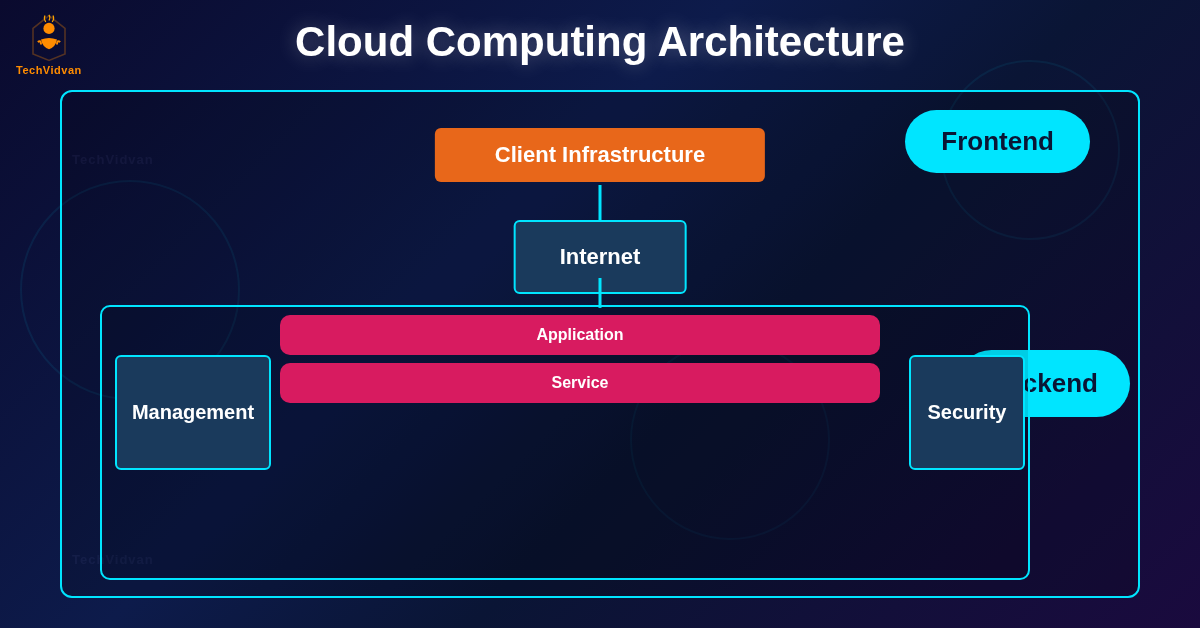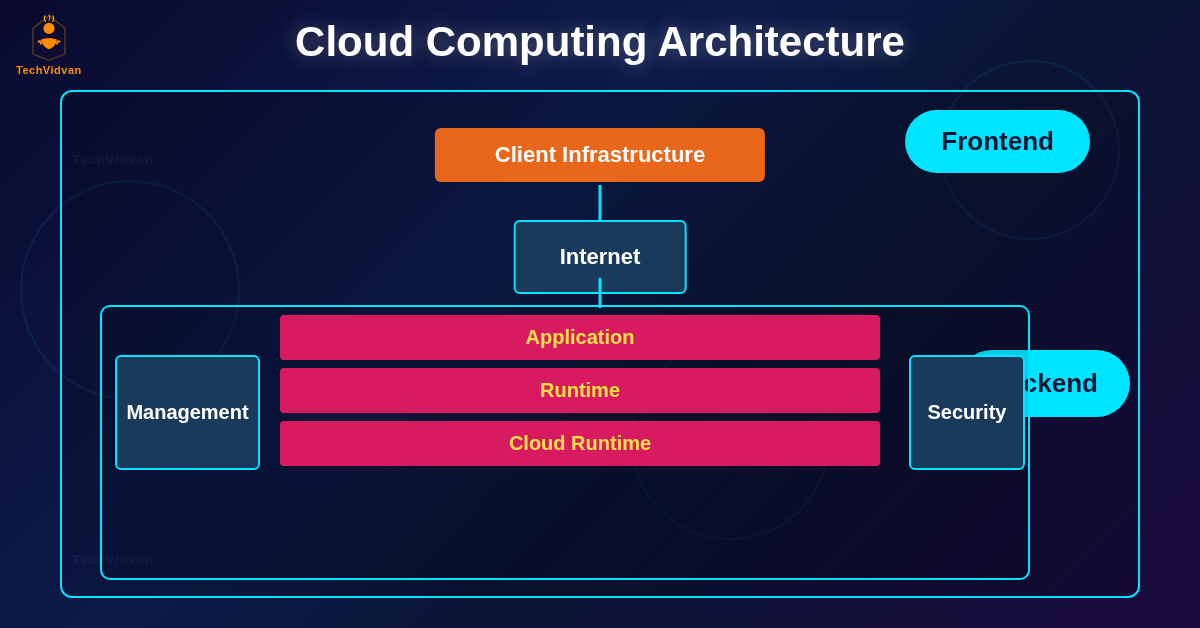--- a/index.html
+++ b/index.html
@@ -173,21 +173,21 @@
       border: 2px solid #00e5ff;
       border-radius: 10px;
       background: rgba(0,0,0,0.1);
     }
 
     
     .management-box {
       position: absolute;
       top: 355px;
       left: 115px;
-      width: 145px;
+      width: 156px;
       height: 115px;
       background: #1a3a5c;
       border: 2px solid #00e5ff;
       color: white;
       font-size: 20px;
       font-weight: bold;
       display: flex;
       align-items: center;
       justify-content: center;
       border-radius: 6px;
@@ -217,26 +217,26 @@
       top: 315px;
       left: 280px;
       right: 320px;
       display: flex;
       flex-direction: column;
       gap: 8px;
     }
 
     .stack-item {
       background: #d81b60;
-      color: #fde047;
-      font-size: 20px;
+      color: #ffffff;
+      font-size: 16px;
       font-weight: bold;
       text-align: center;
       padding: 11px 10px;
-      border-radius: 4px;
+      border-radius: 10px;
     }
 
     .wm-text {
       position: absolute;
       opacity: 0.06;
       color: #aaaaff;
       font-size: 13px;
       font-weight: bold;
       letter-spacing: 1px;
     }
@@ -287,15 +287,14 @@
 <div class="connector-v2"></div>
 
 <div class="inner-box"></div>
 
 <div class="management-box">Management</div>
 
 <div class="security-box">Security</div>
 
 <div class="stack-container">
   <div class="stack-item">Application</div>
-  <div class="stack-item">Runtime</div>
-  <div class="stack-item">Cloud Runtime</div>
+  <div class="stack-item">Service</div>
 </div>
 
 </body></html>

